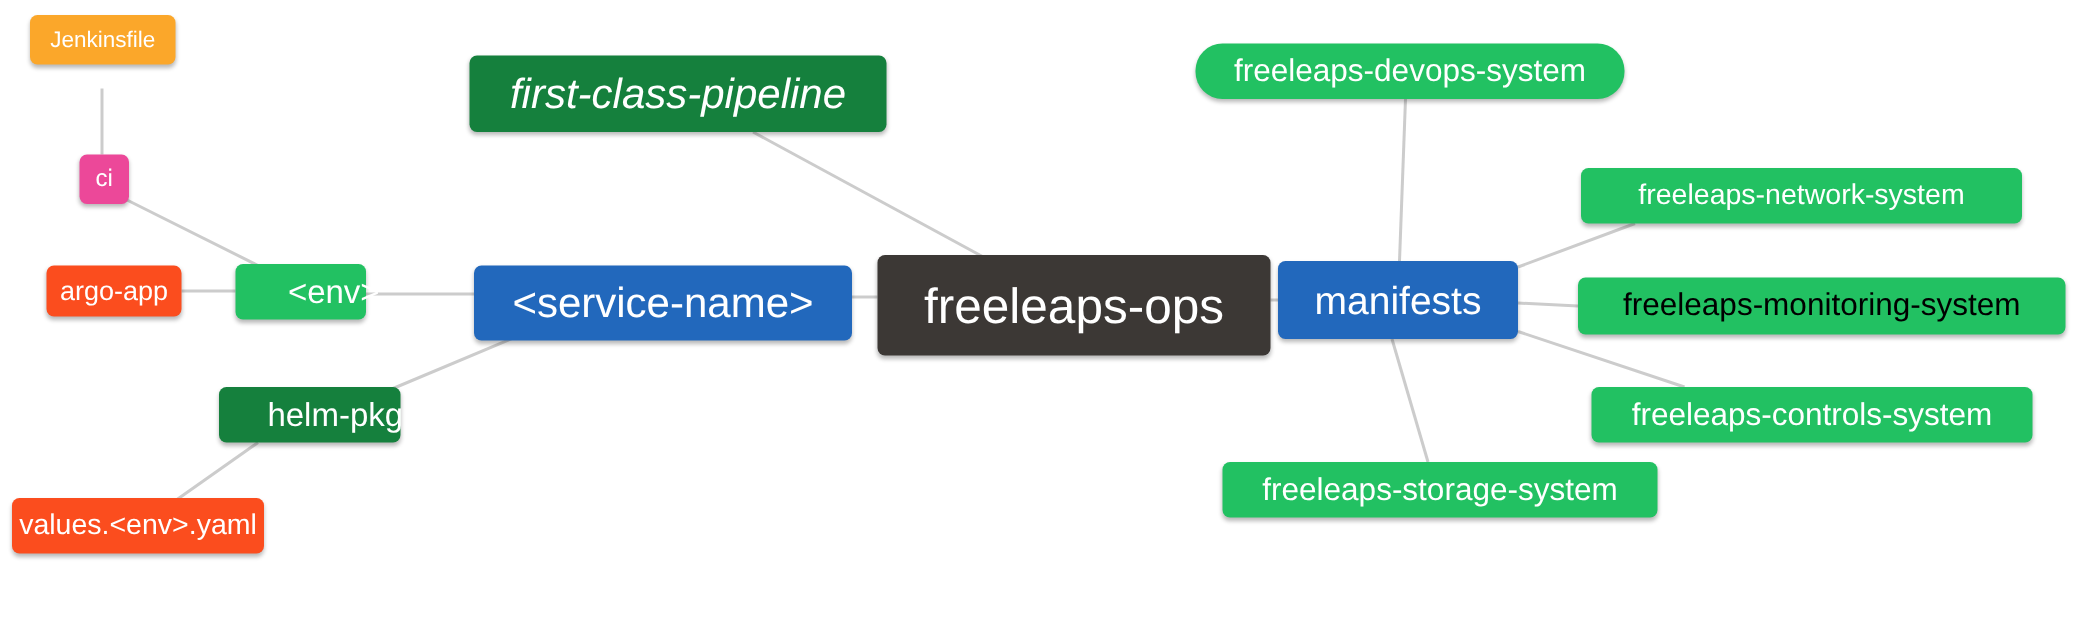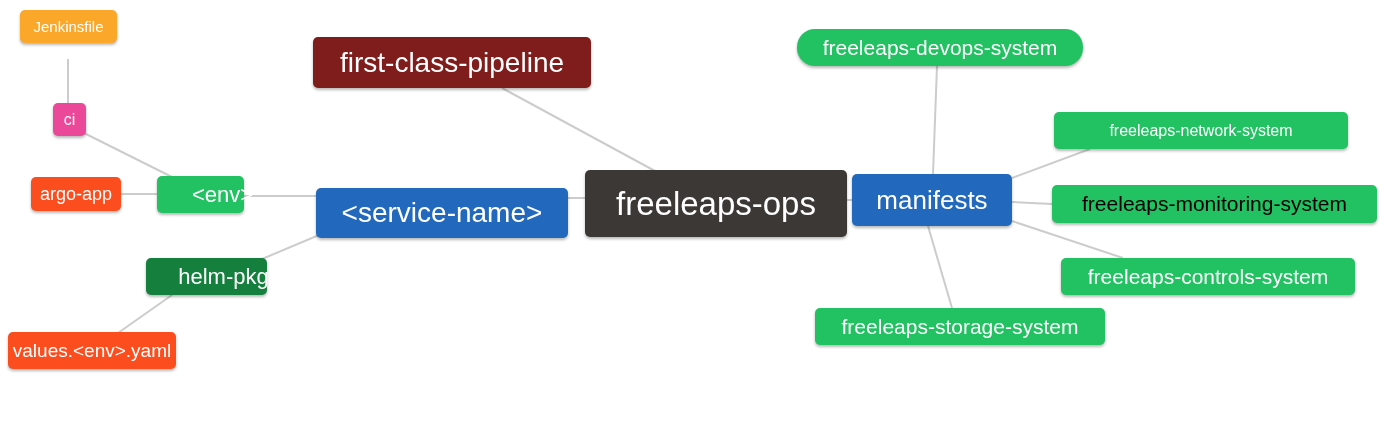--- a/index.html
+++ b/index.html
@@ -21,25 +21,25 @@
     cursor:pointer;
     box-sizing:border-box;
   }
   #n-jenkinsfile {left:20px;  top:10px;  width:97px;  height:33px; font-size:15px;}
   #n-ci          {left:53px;  top:103px; width:33px;  height:33px; font-size:16px;}
   #n-argo-app    {left:31px;  top:177px; width:90px;  height:34px; font-size:18px;}
   #n-env         {left:157px; top:176px; width:87px;  height:37px; font-size:22px;padding-left:44px;}
   #n-helm-pkg    {left:146px; top:258px; width:121px; height:37px; font-size:22px;}
   #n-values      {left:8px;   top:332px; width:168px; height:37px; font-size:19px;}
   #n-fcp         {left:313px; top:37px;  width:278px; height:51px; font-size:28px;}
-  #n-svc         {left:316px; top:188px; width:252px; height:50px; font-size:28px;}
+  #n-svc         {left:316px; top:177px; width:252px; height:50px; font-size:28px;}
   #n-ops         {left:585px; top:170px; width:262px; height:67px; font-size:33px;}
   #n-manifests   {left:852px; top:174px; width:160px; height:52px; font-size:26px;}
   #n-devops      {left:797px; top:29px;  width:286px; height:37px; font-size:21px;border-radius:18px;}
-  #n-network     {left:1054px;top:112px; width:294px; height:37px; font-size:16px;}
+  #n-network     {left:1054px;top:112px; width:294px; height:37px; font-size:19px;}
   #n-monitoring  {left:1052px;top:185px; width:325px; height:38px; font-size:21px;}
   #n-controls    {left:1061px;top:258px; width:294px; height:37px; font-size:21px;}
   #n-storage     {left:815px; top:308px; width:290px; height:37px; font-size:21px;}
 </style>
 </head>
 <body>
 
 <div class="canvas" style="background: rgb(255, 255, 255);">
 
   <svg class="edges" viewBox="0 0 1390 421" xmlns="http://www.w3.org/2000/svg">
@@ -58,21 +58,21 @@
     <line class="edge" x1="1012" y1="221" x2="1123" y2="258" stroke-width="2" stroke="#cccccc"></line>
     <line class="edge" x1="928" y1="226" x2="952" y2="308" stroke-width="2" stroke="#cccccc"></line>
   </svg>
 
   <div class="node" id="n-jenkinsfile" style="background: rgb(251, 167, 42); color: rgb(255, 255, 255);">Jenkinsfile</div>
   <div class="node" id="n-ci" style="background: #ec4899; color: rgb(255, 255, 255);">ci</div>
   <div class="node" id="n-argo-app" style="background: rgb(251, 77, 30); color: rgb(255, 255, 255);">argo-app</div>
   <div class="node" id="n-env" style="background: rgb(34, 193, 98); color: rgb(255, 255, 255);">&lt;env&gt;</div>
   <div class="node" id="n-helm-pkg" style="background: #15803d; color: rgb(255, 255, 255); padding-left: 34px;">helm-pkg</div>
   <div class="node" id="n-values" style="background: rgb(251, 77, 30); color: rgb(255, 255, 255);">values.&lt;env&gt;.yaml</div>
-  <div class="node" id="n-fcp" style="background: #7f1d1d; color: rgb(255, 255, 255);">first-class-pipeline</div>
+  <div class="node" id="n-fcp" style="background: #15803d; color: rgb(255, 255, 255); font-style: italic;">first-class-pipeline</div>
   <div class="node" id="n-svc" style="background: rgb(34, 104, 188); color: rgb(255, 255, 255);">&lt;service-name&gt;</div>
   <div class="node" id="n-ops" style="background: rgb(60, 56, 53); color: rgb(255, 255, 255);">freeleaps-ops</div>
   <div class="node" id="n-manifests" style="background: rgb(34, 104, 188); color: rgb(255, 255, 255);">manifests</div>
   <div class="node" id="n-devops" style="background: rgb(34, 193, 98); color: rgb(255, 255, 255);">freeleaps-devops-system</div>
   <div class="node" id="n-network" style="background: rgb(34, 193, 98); color: rgb(255, 255, 255);">freeleaps-network-system</div>
   <div class="node" id="n-monitoring" style="background: rgb(34, 193, 98); color: #000000;">freeleaps-monitoring-system</div>
   <div class="node" id="n-controls" style="background: rgb(34, 193, 98); color: rgb(255, 255, 255);">freeleaps-controls-system</div>
   <div class="node" id="n-storage" style="background: rgb(34, 193, 98); color: rgb(255, 255, 255);">freeleaps-storage-system</div>
 </div>
 

